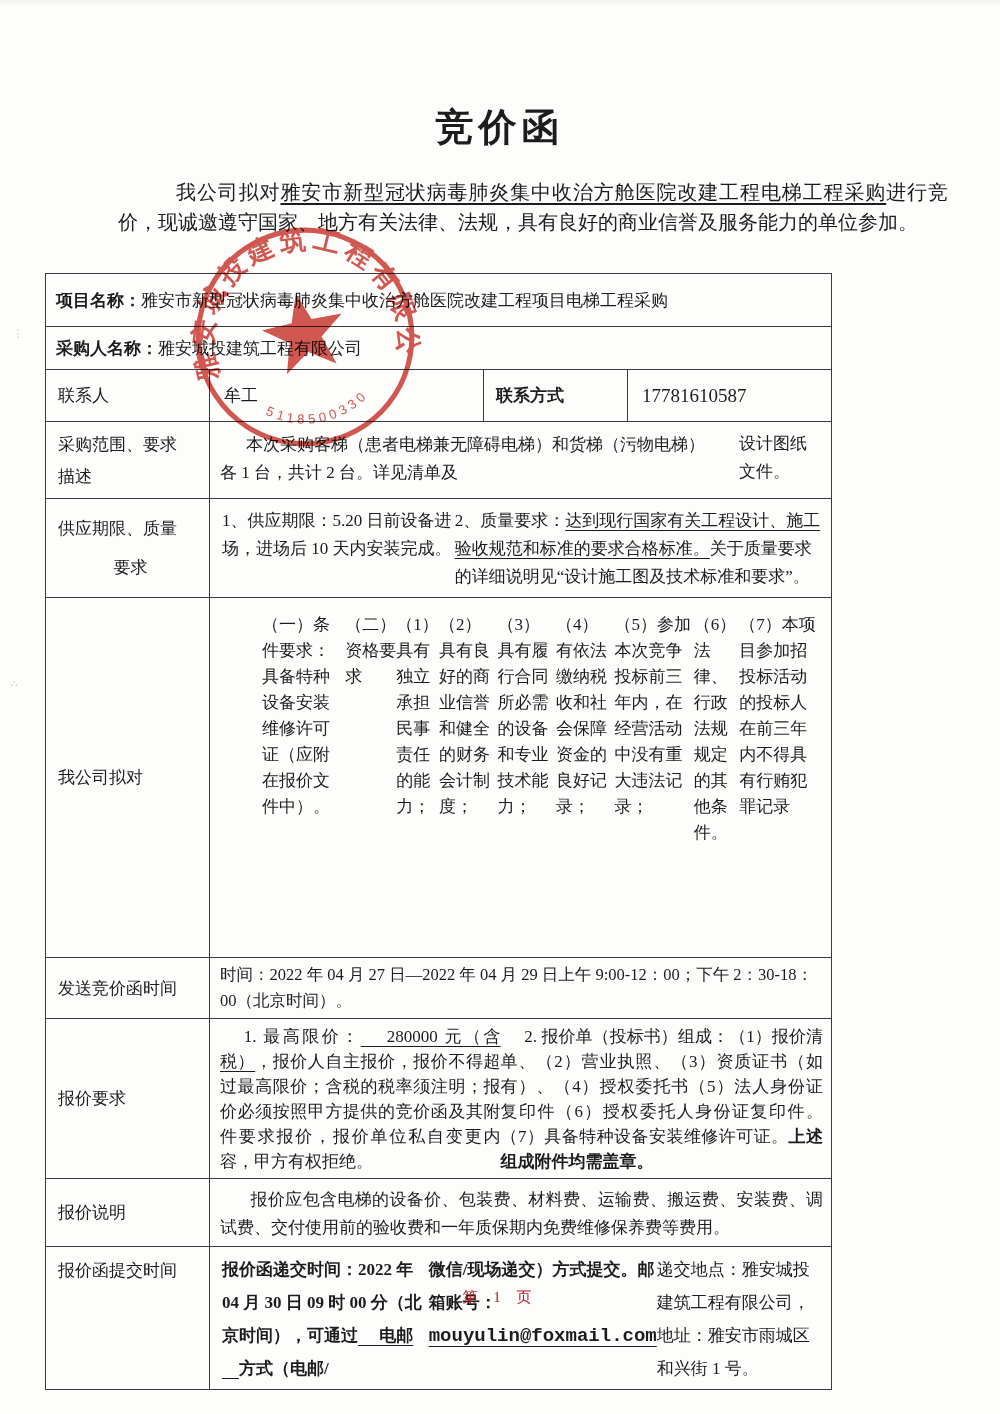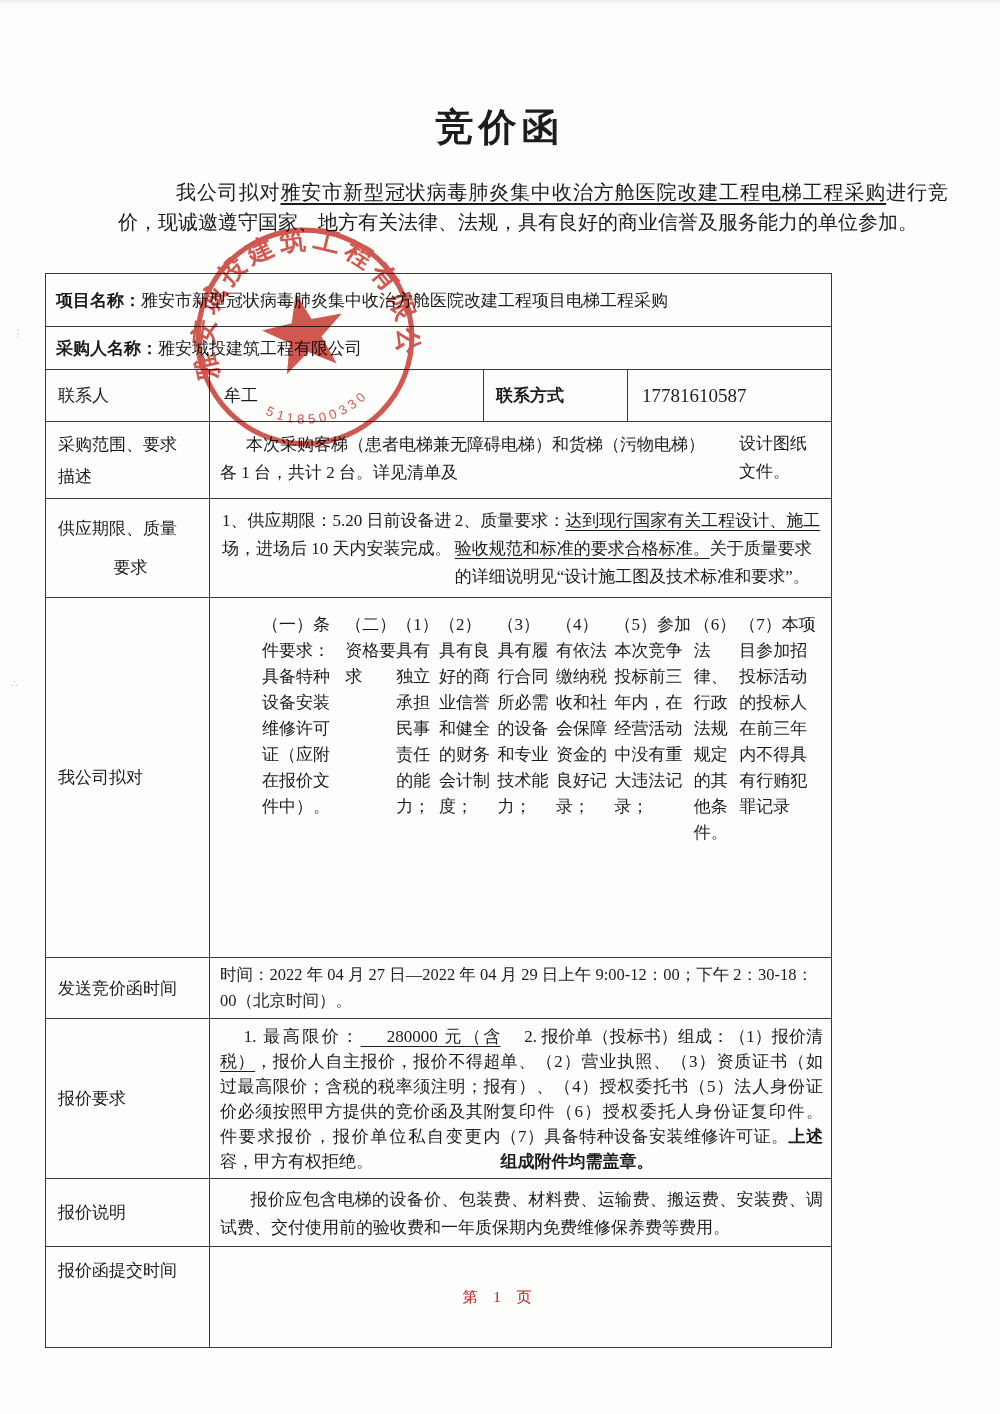--- a/index.html
+++ b/index.html
@@ -191,20 +191,25 @@
       <div class="lab">
           <span>报价说明</span>
         </div>
       <div class="val note-body" style="justify-content:flex-start;">报价应包含电梯的设备价、包装费、材料费、运输费、搬运费、安装费、调试费、交付使用前的验收费和一年质保期内免费维修保养费等费用。</div>
     </div>
 
     <div class="t-row r-submit">
       <div class="lab" style="justify-content:flex-start;padding-top:12px;">
           <span>报价函提交时间</span>
         </div>
+      <div class="val submit-body" style="justify-content:flex-start;">
+        <p class="bold"><span>报价函递交时间：2022 年 04 月 30 日 09 时 00 分（北京时间），可通过</span><span class="u">　 电邮 　</span><span>方式（电邮/</span></p>
+        <p class="bold"><span>微信/现场递交）方式提交。邮箱账号：</span><span class="email">mouyulin@foxmail.com</span></p>
+        <p>递交地点：雅安城投建筑工程有限公司，地址：雅安市雨城区和兴街 1 号。</p>
+      </div>
     </div>
 
   </div>
 
   <svg class="stamp" viewBox="0 0 230 230">
     <defs>
       <path id="arcTop" d="M 28,150 A 92,92 0 1 1 202,150" fill="none"></path>
       <path id="arcBottom" d="M 48,168 A 86,86 0 0 0 182,168" fill="none"></path>
     </defs>
     <circle cx="115" cy="115" r="105" fill="none" stroke="#c9342a" stroke-width="5"></circle>

